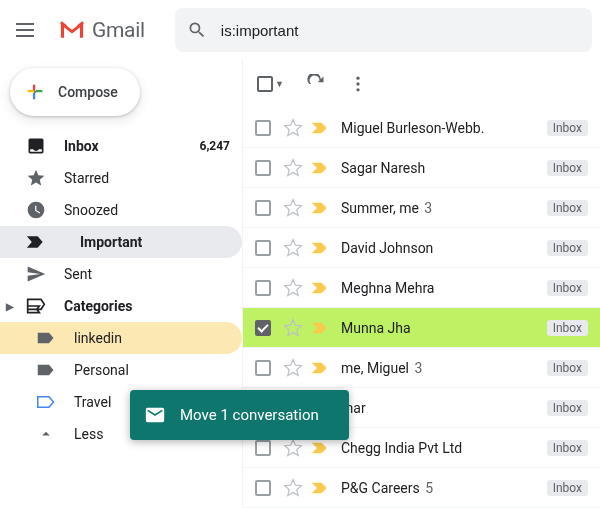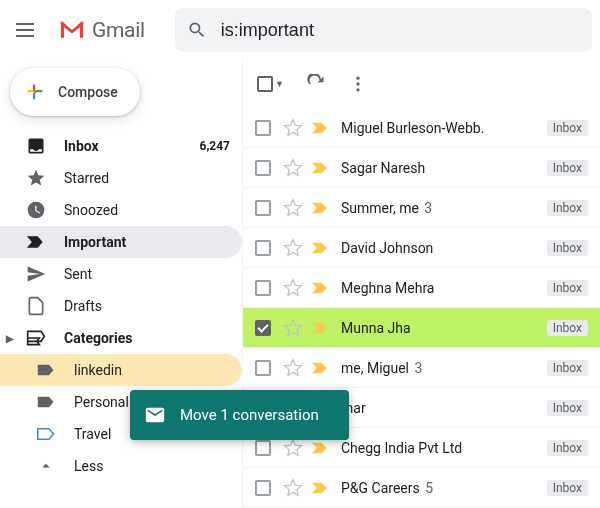--- a/index.html
+++ b/index.html
@@ -5,31 +5,31 @@
   * { box-sizing: border-box; margin: 0; padding: 0; }
   body { font-family: Roboto, Arial, sans-serif; font-size: 14px; color: #202124; background: #fff; width: 600px; height: 508px; overflow: hidden; position: relative; }
   .header { display: flex; align-items: center; padding: 8px 8px 8px 16px; height: 60px; }
   .menu-btn { width: 24px; height: 24px; display: flex; flex-direction: column; justify-content: center; gap: 4px; cursor: pointer; margin-right: 18px; }
   .menu-btn span { display:block; height:2px; background:#5f6368; width:18px; }
   .logo { display:flex; align-items:center; margin-right: 20px; justify-content: flex-end; }
   .logo svg { width: 28px; height: 20px; }
   .logo-text { font-size: 21px; color:#5f6368; margin-left: 6px; letter-spacing: -0.3px; }
   .search { flex:1; background:#f1f3f4; border-radius: 8px; height: 44px; display:flex; align-items:center; padding: 0 12px; margin-left: 10px; }
   .search svg { width:20px; height:20px; flex-shrink:0; }
-  .search-input { border:none; background:transparent; font-size:18px; margin-left: 14px; outline:none; color:#202124; width: 100%; }
+  .search-input { border:none; background:transparent; font-size:15px; margin-left: 14px; outline:none; color:#202124; width: 100%; }
   .search-input::placeholder { color: #5f6368; }
 
   .main { display:flex; height: calc(100% - 60px); }
   .sidebar { width: 242px; flex-shrink:0; padding-top: 8px; position:relative; }
   .compose { margin: 0 0 14px 10px; height: 48px; padding: 0 22px 0 14px; border-radius: 24px; box-shadow: 0 1px 3px rgba(60,64,67,.3), 0 4px 8px 3px rgba(60,64,67,.08); display:inline-flex; align-items:center; gap: 12px; cursor:pointer; background:#fff; }
   .compose svg { width:22px; height:22px; }
   .compose-label { font-size: 14px; color:#3c4043; font-weight:500; }
   .nav { list-style:none; }
   .nav-item { display:flex; align-items:center; height: 32px; padding: 0 12px 0 26px; border-top-right-radius: 16px; border-bottom-right-radius: 16px; cursor:pointer; color:#202124; }
-  .nav-item.active { background:#e8eaed; font-weight:700; }
+  .nav-item.active { background:#e8eaed; font-weight:700;gap:16px; }
   .nav-item.bold { font-weight:700; }
   .nav-item.highlight { background:#fce8b2; }
   .nav-ico { width:20px; height:20px; margin-right: 18px; display:flex; align-items:center; justify-content:center; flex-shrink:0; }
   .nav-ico svg { width:20px; height:20px; }
   .nav-label { flex:1; font-size: 14px; }
   .nav-count { font-size: 12px; color:#202124; }
   .nav-item.sub { padding-left: 36px; }
   .nav-item.sub .nav-ico svg { width:18px; height:18px; }
   .cat-row { display:flex; align-items:center; height: 32px; padding-left: 6px; font-weight:700; cursor:pointer;}
   .cat-arrow { width:14px; margin-right:6px; color:#5f6368; font-size:10px;}
@@ -134,28 +134,20 @@
         <span class="nav-label">Important</span>
       </li>
       <li class="nav-item">
         <span class="nav-ico">
             <svg viewBox="0 0 24 24" fill="#5f6368">
               <path d="M2.01 21L23 12 2.01 3 2 10l15 2-15 2z"></path>
             </svg>
           </span>
         <span class="nav-label">Sent</span>
       </li>
-      <li class="nav-item">
-        <span class="nav-ico">
-            <svg viewBox="0 0 24 24" fill="#5f6368">
-              <path d="M6 2h8l6 6v12a2 2 0 01-2 2H6a2 2 0 01-2-2V4a2 2 0 012-2z" fill="none" stroke="#5f6368" stroke-width="2"></path>
-            </svg>
-          </span>
-        <span class="nav-label">Drafts</span>
-      </li>
       <li class="cat-row">
         <span class="cat-arrow">▶</span>
         <span class="nav-ico" style="margin-right:18px;">
             <svg viewBox="0 0 24 24" fill="#202124">
               <path d="M2 4h16l4 6-4 6H2V4zm0 4v12h14l-3-4 3-4H2z" fill="none" stroke="#202124" stroke-width="2"></path>
             </svg>
           </span>
         <span class="nav-label">Categories</span>
       </li>
       <li class="nav-item sub highlight">

